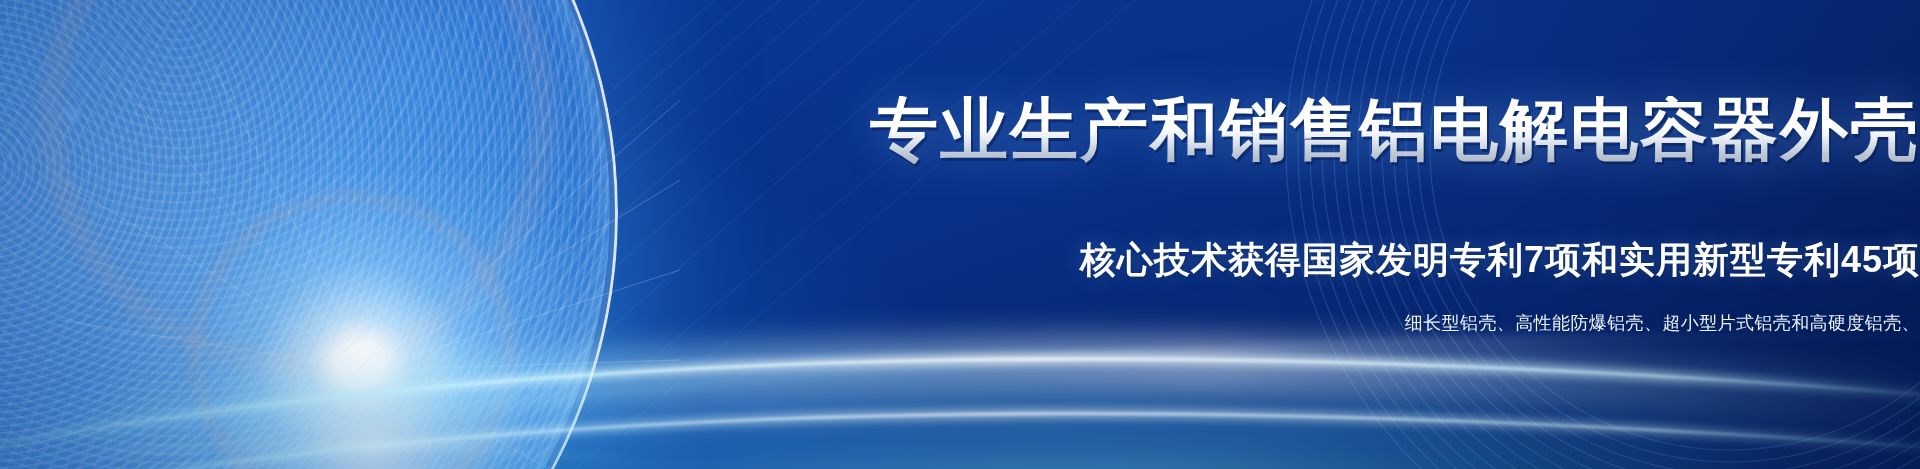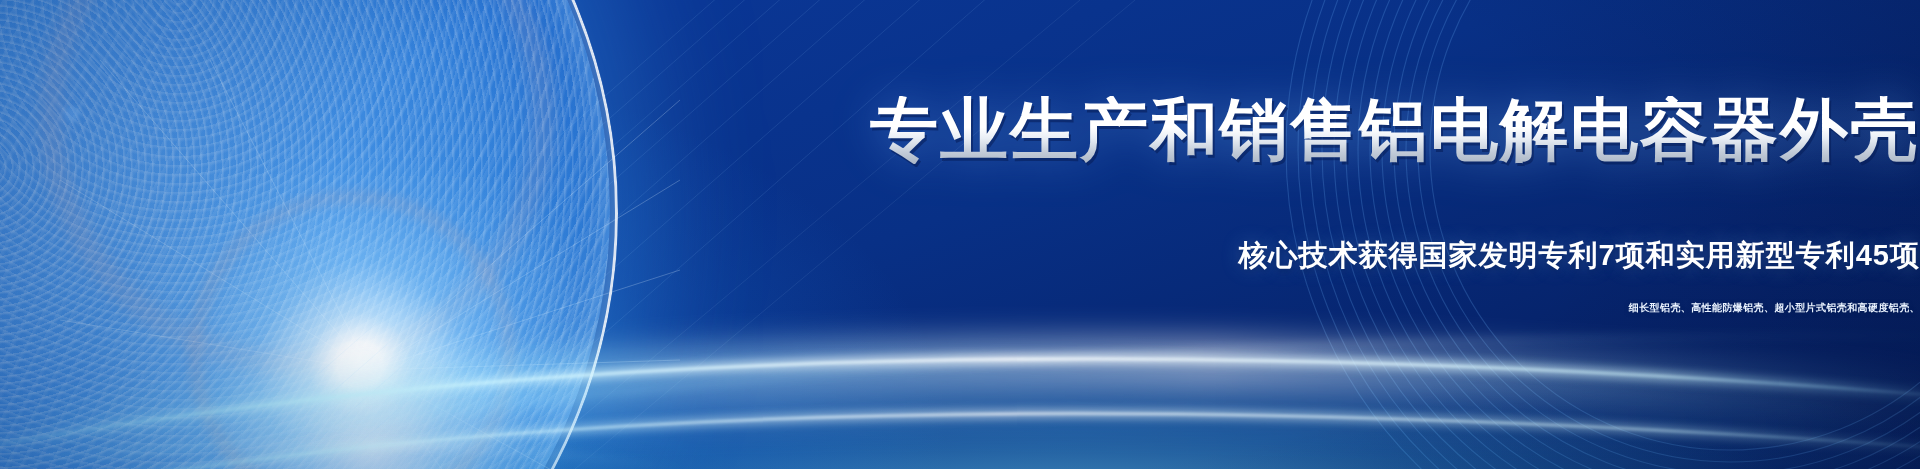--- a/index.html
+++ b/index.html
@@ -110,33 +110,33 @@
     -webkit-background-clip:text;
             background-clip:text;
     color:transparent;
     -webkit-text-fill-color:transparent;
     filter:drop-shadow(2px 3px 0 rgba(6,28,86,.55)) drop-shadow(0 0 22px rgba(120,185,255,.35));
     white-space:nowrap;
   }
 
   .subhead{
     margin-top:26px;
-    font-size:29px;
+    font-size:36px;
     font-weight:700;
     letter-spacing:1px;
     color:#ffffff;
     text-shadow:0 2px 6px rgba(4,26,80,.55), 0 0 18px rgba(130,195,255,.35);
     white-space:nowrap;
   }
 
   .detail{
     margin-top:24px;
-    font-size:10px;
+    font-size:18px;
     line-height:1.62;
-    font-weight:700;
+    font-weight:400;
     color:#eaf3ff;
     letter-spacing:.4px;
     text-shadow:0 1px 4px rgba(4,26,80,.6);
   }
   .detail-line{white-space:nowrap;}
 </style>
 </head>
 <body>
 
 <div class="banner">

